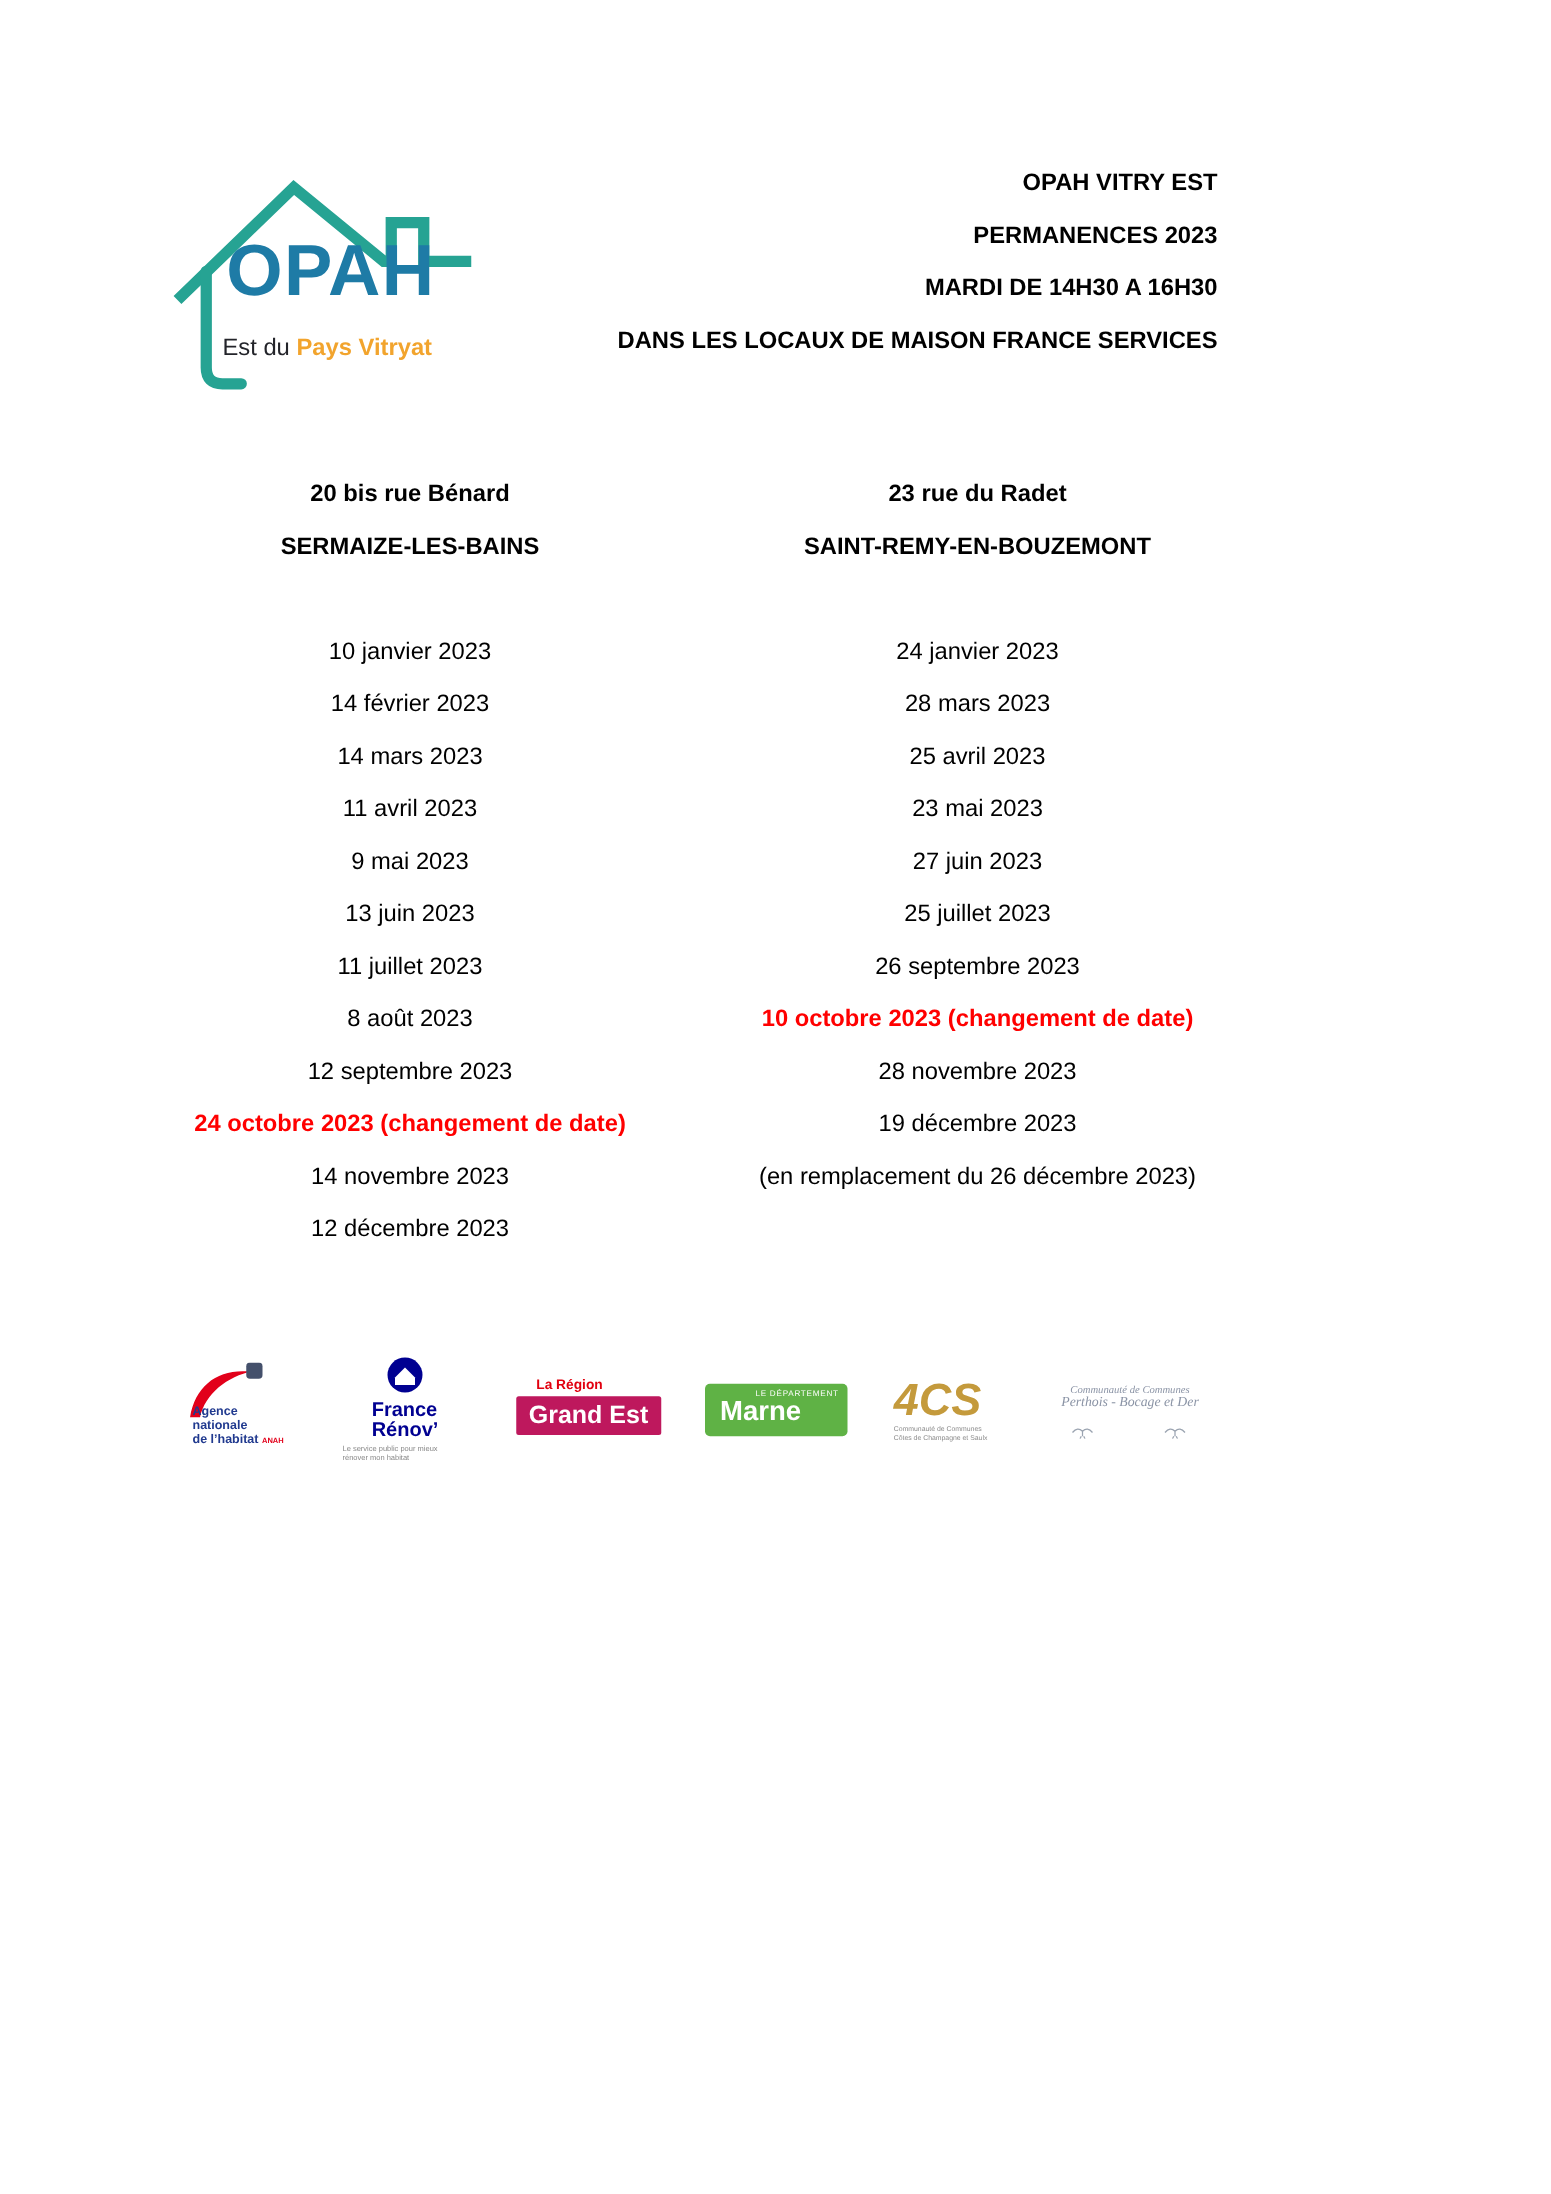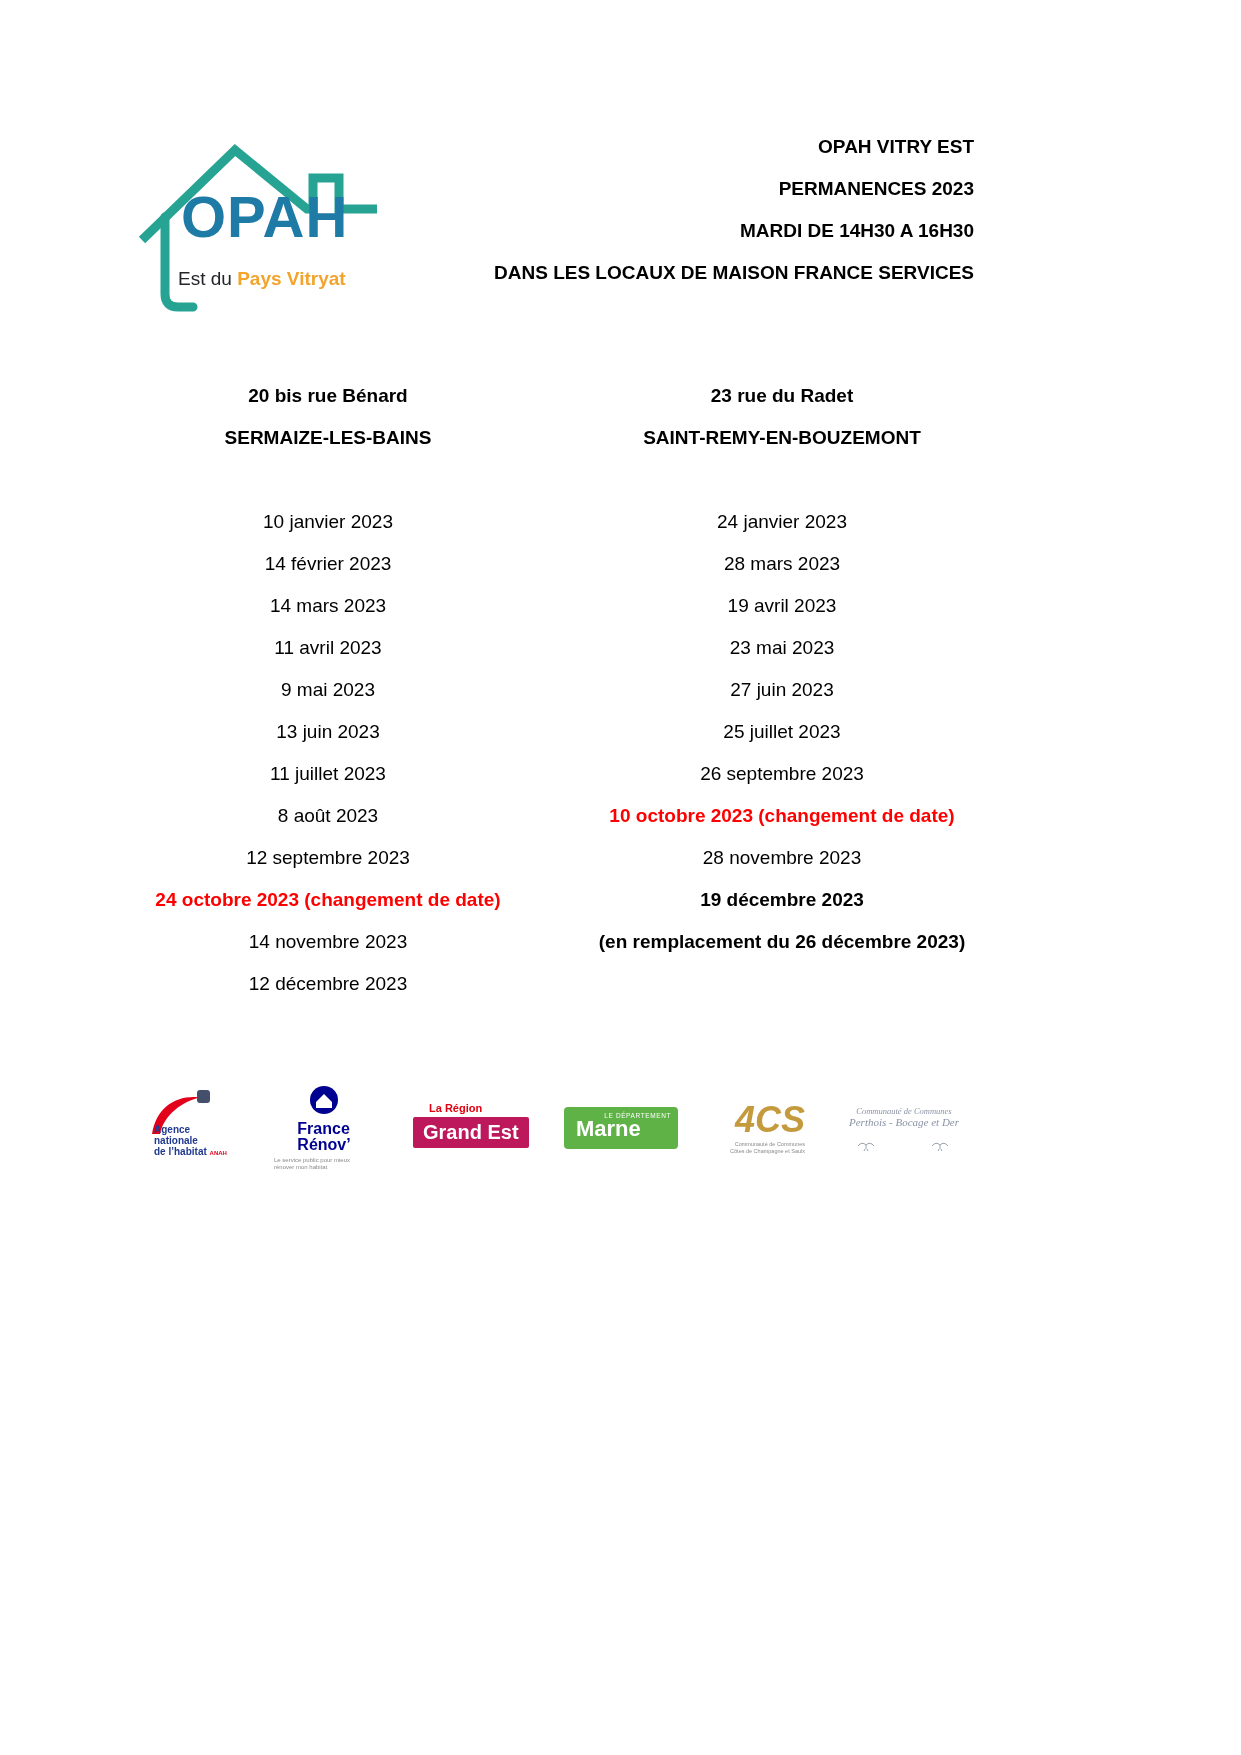--- a/index.html
+++ b/index.html
@@ -26,21 +26,21 @@
   }
   .header-block .hline{height:42px;line-height:42px;white-space:nowrap;}
 
   
   .col{position:absolute;top:375px;width:470px;text-align:center;font-size:19px;color:#000;}
   .col-left{left:93px;}
   .col-right{left:547px;}
   .col .row{height:42px;line-height:42px;white-space:nowrap;}
   .col .addr,.col .city{font-weight:700;}
   .red{color:#ff0000;font-weight:700;}
-  .bold{font-weight:700;}
+  .bold{font-weight:400;}
 
   
   .footer-logos{
     position:absolute;left:140px;top:1085px;width:826px;height:86px;
     display:flex;align-items:center;justify-content:space-between;
   }
 
   
   .anah{position:relative;width:95px;height:76px;}
   .anah svg{position:absolute;left:6px;top:0;}
@@ -60,21 +60,21 @@
     position:absolute;left:0;top:15px;background:#be185d;color:#fff;
     font-weight:700;font-size:20px;padding:4px 10px;border-radius:2px;white-space:nowrap;
   }
 
   
   .marne{position:relative;width:114px;height:42px;background:#5fb245;border-radius:4px;color:#fff;}
   .marne-dept{position:absolute;right:7px;top:5px;font-size:6.5px;letter-spacing:.6px;}
   .marne-name{position:absolute;left:12px;top:11px;font-size:22px;line-height:22px;font-weight:700;}
 
   
-  .fcs{width:90px;text-align:right;}
+  .fcs{width:90px;text-align:left;}
   .fcs-main{font-size:36px;line-height:36px;font-weight:700;font-style:italic;color:#c49a3c;}
   .fcs-cap{margin-top:3px;font-size:5.5px;line-height:6.5px;color:#8a8a8a;}
 
   
   .ccp{width:124px;text-align:center;color:#8a93a5;font-family:"Liberation Serif",serif;font-style:italic;}
   .ccp-l1{font-size:8.5px;line-height:10px;}
   .ccp-l2{font-size:11px;line-height:13px;text-align:center;}
   .ccp-birds{display:flex;justify-content:space-between;padding:10px 14px 0 14px;}
 </style>
 </head>
@@ -115,21 +115,21 @@
     <div class="row">14 novembre 2023</div>
     <div class="row">12 décembre 2023</div>
   </div>
 
   <div class="col col-right">
     <div class="row addr">23 rue du Radet</div>
     <div class="row city">SAINT-REMY-EN-BOUZEMONT</div>
     <div class="row"></div>
     <div class="row">24 janvier 2023</div>
     <div class="row">28 mars 2023</div>
-    <div class="row">19 avril 2023</div>
+    <div class="row">25 avril 2023</div>
     <div class="row">23 mai 2023</div>
     <div class="row">27 juin 2023</div>
     <div class="row">25 juillet 2023</div>
     <div class="row">26 septembre 2023</div>
     <div class="row red">10 octobre 2023 (changement de date)</div>
     <div class="row">28 novembre 2023</div>
     <div class="row bold">19 décembre 2023</div>
     <div class="row bold">(en remplacement du 26 décembre 2023)</div>
   </div>
 

